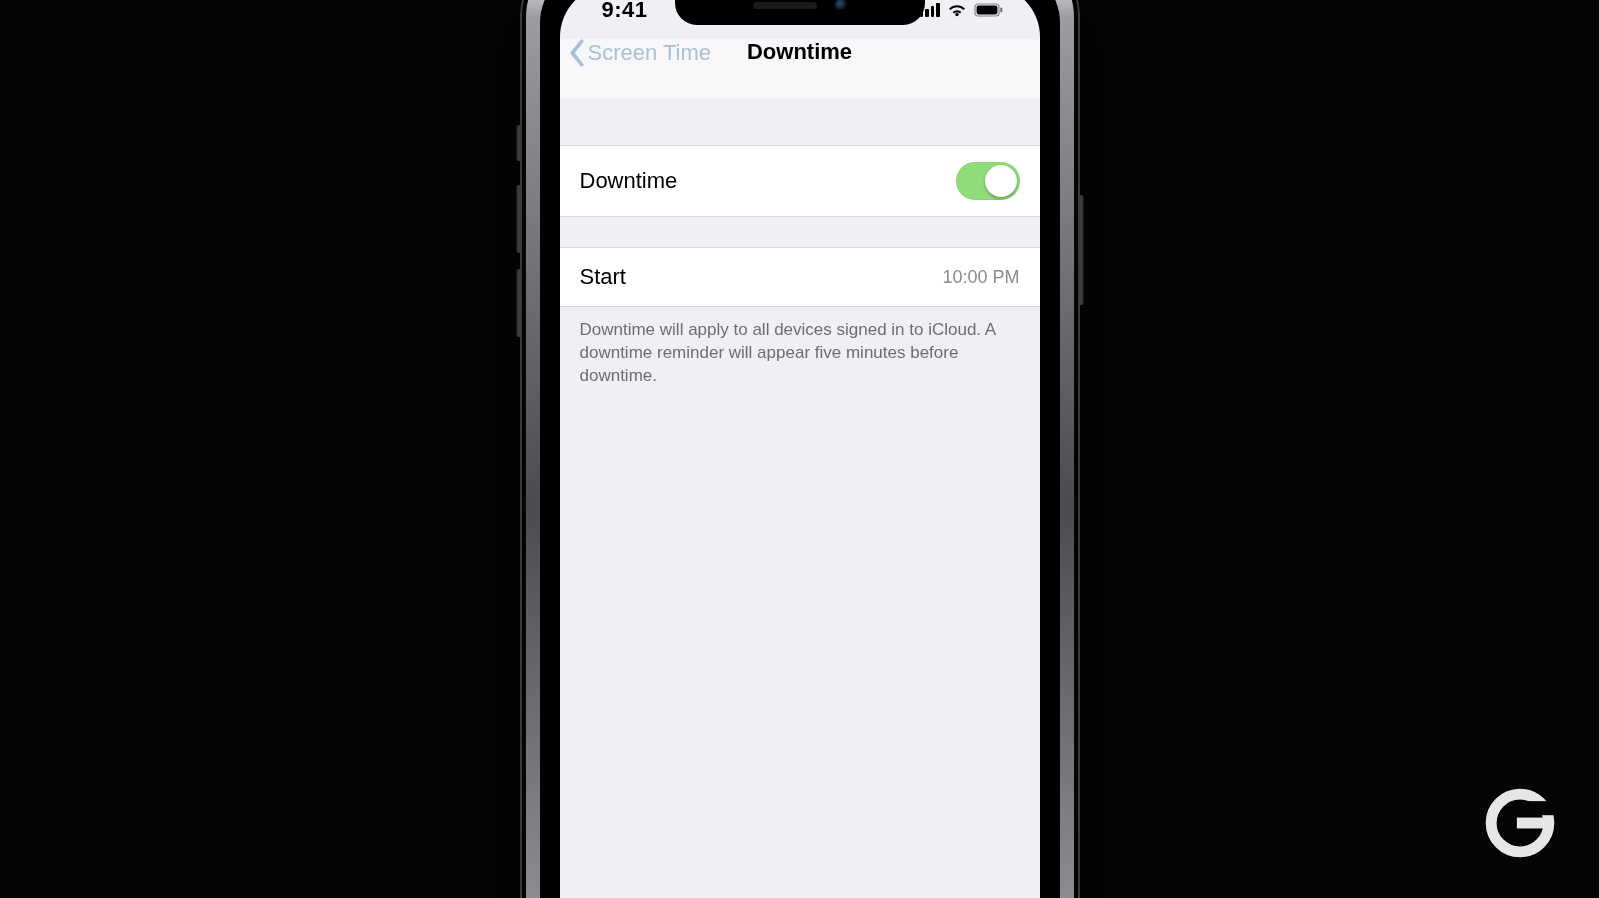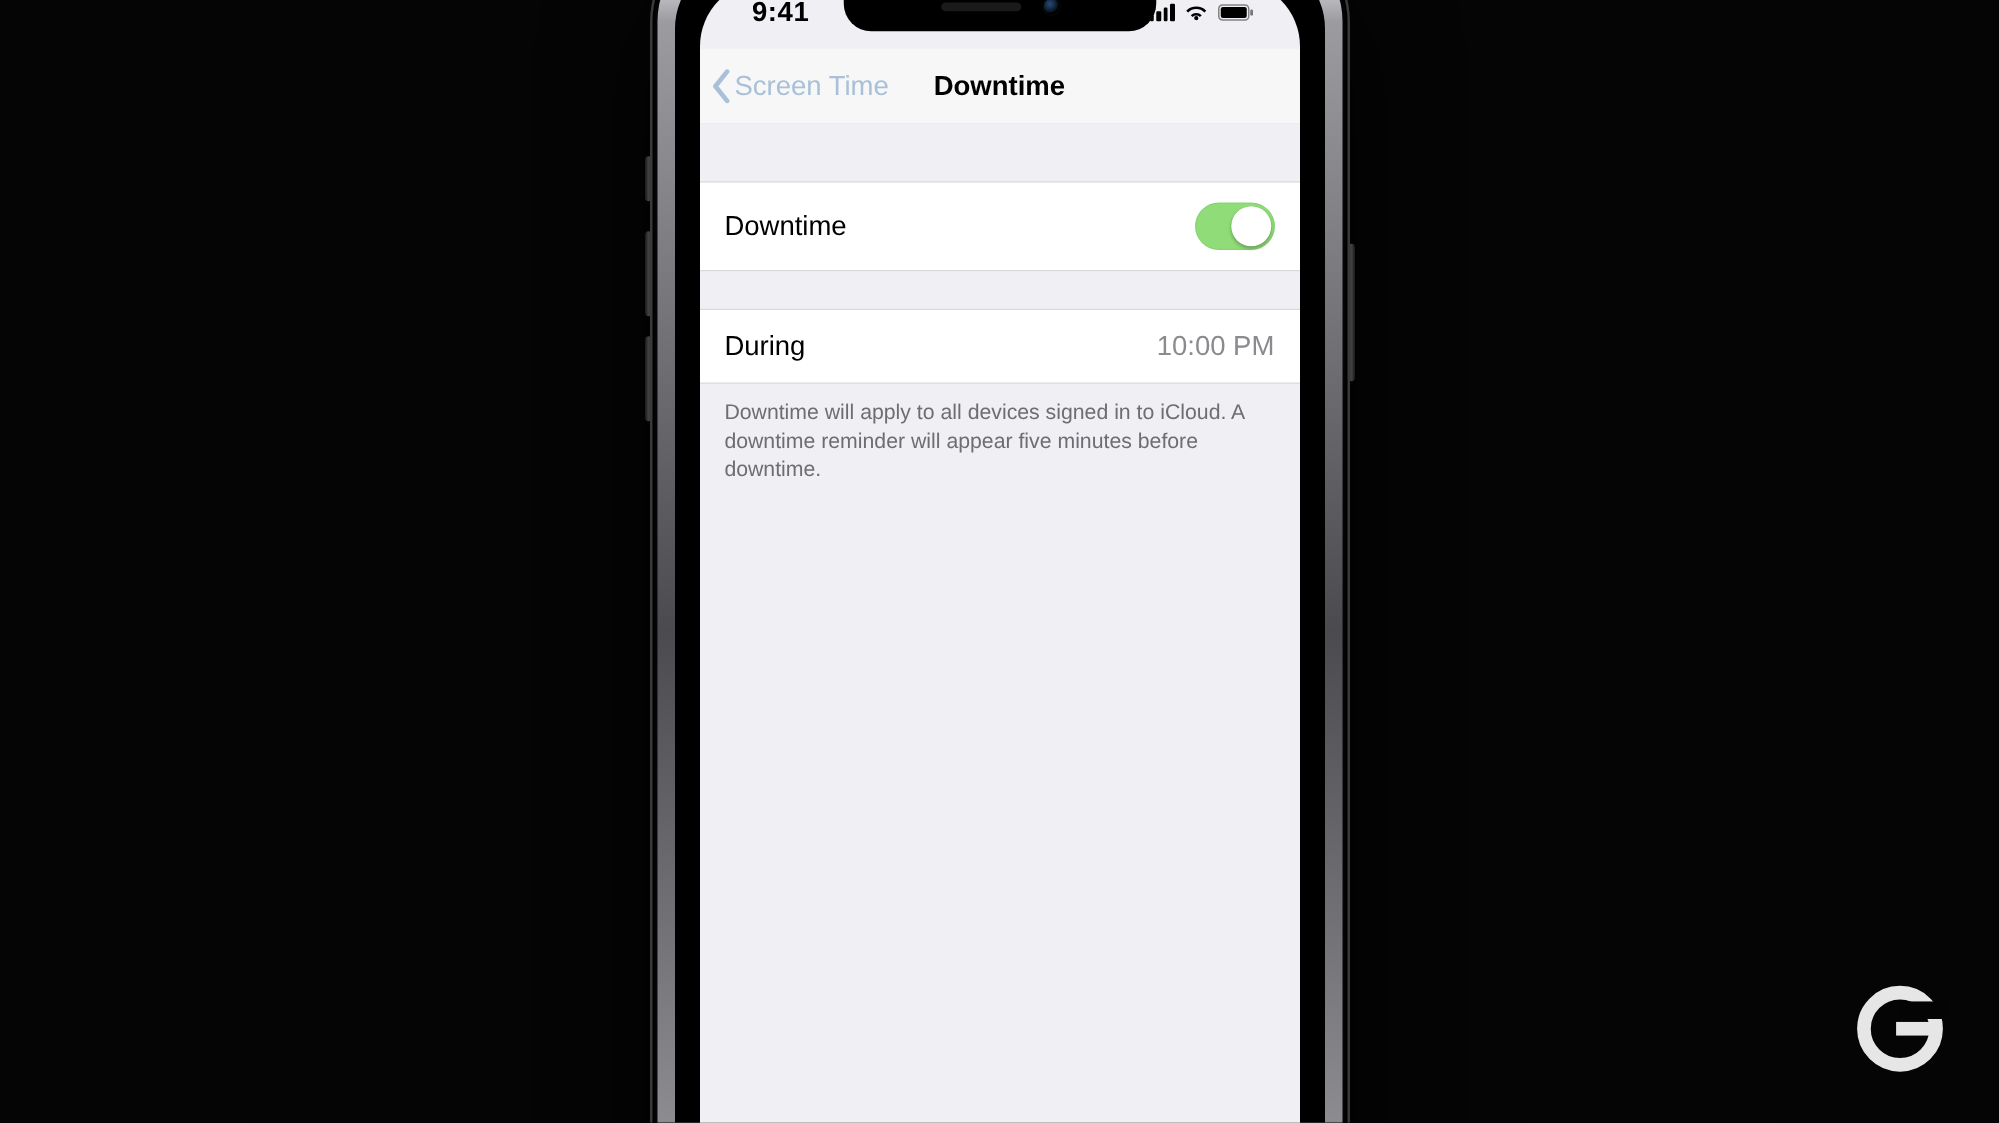--- a/index.html
+++ b/index.html
@@ -108,21 +108,21 @@
   .sb-icons { display:flex; align-items:center; gap:7px; padding-right:8px; }
 
   
   .navbar {
     position: absolute;
     top: 54px; left:0; right:0;
     height: 60px;
     background: #f7f7f8;
     border-bottom: 1px solid #c8c7cc;
     display:flex;
-    align-items:center;
+    align-items:flex-start;
   }
   .navbar .back {
     display:flex; align-items:center;
     color:#a8c0d8; 
     font-size: 22px;
     padding-left: 8px;
     gap: 2px;
   }
   .navbar .title {
     position:absolute;
@@ -143,21 +143,21 @@
     border-top:1px solid #d8d8dc;
     border-bottom:1px solid #d8d8dc;
     padding: 16px 20px;
     display:flex;
     align-items:center;
     justify-content:space-between;
     font-size:22px;
     color:#000;
   }
   .cell + .cell { border-top:none; }
-  .cell .value { color:#8a8a8f; font-size:22px; }
+  .cell .value { color:#8a8a8f; font-size:18px; }
   .footer-text {
     padding: 12px 20px 0;
     color:#6d6d72;
     font-size:17px;
     line-height:1.35;
   }
 
   
   .toggle {
     position:relative;
@@ -255,21 +255,21 @@
             <div class="cell">
               <span>Downtime</span>
               <div class="toggle">
                   <div class="knob"></div>
                 </div>
             </div>
 
             <div style="height:30px"></div>
 
             <div class="cell">
-              <span>During</span>
+              <span>Start</span>
               <span class="value">10:00 PM</span>
             </div>
             <div class="footer-text">Downtime will apply to all devices signed in to iCloud. A downtime reminder will appear five minutes before downtime.</div>
 
             <div style="height:36px"></div>
 
 
           </div>
 
         </div>

